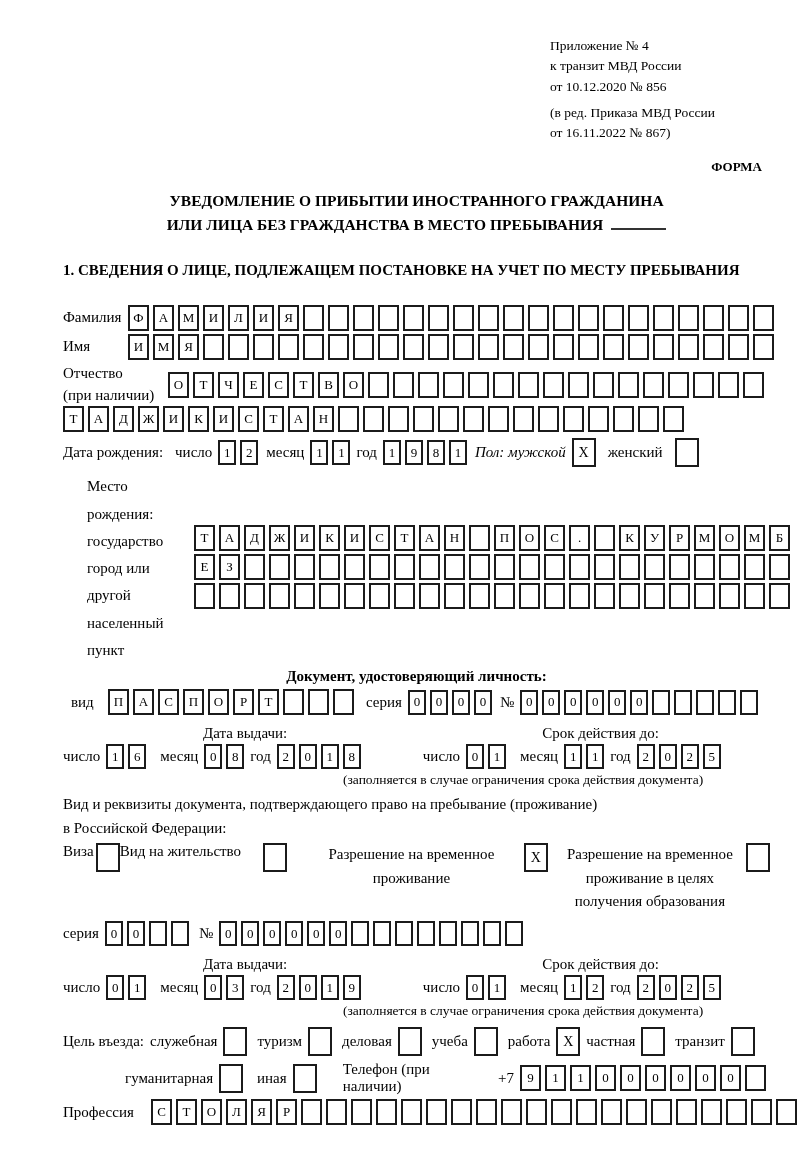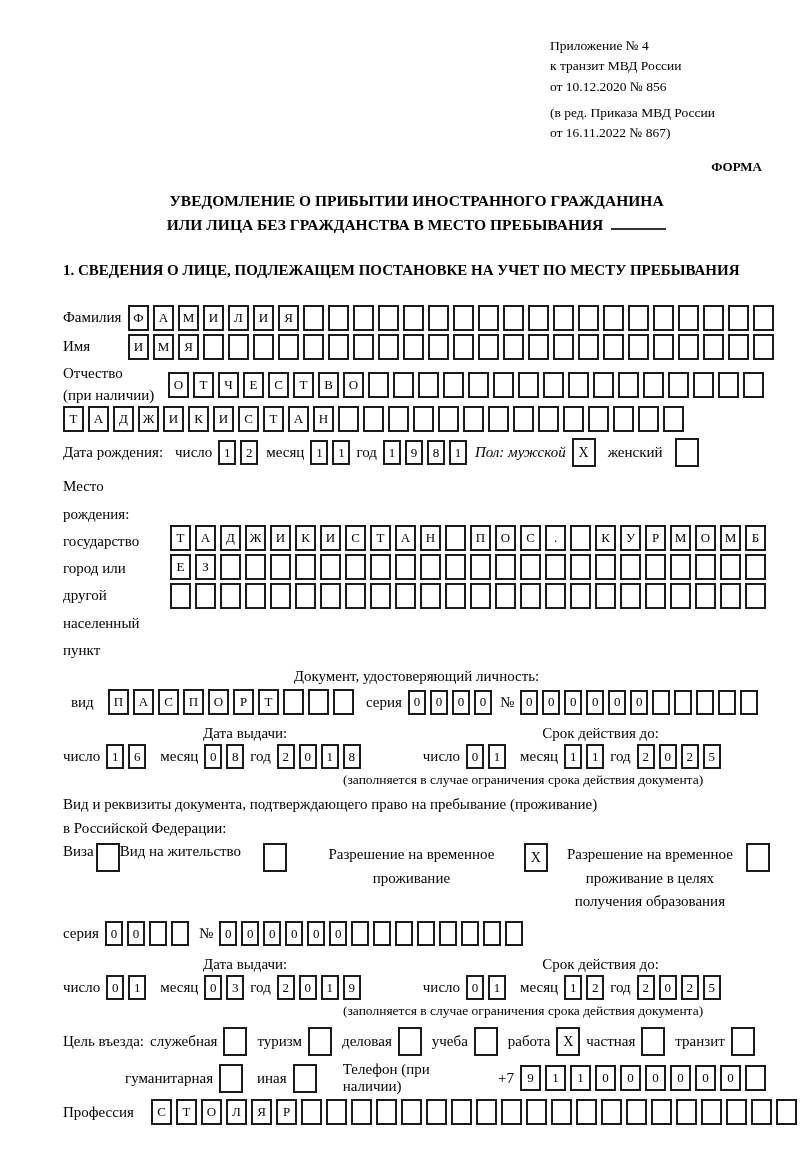--- a/index.html
+++ b/index.html
@@ -17,21 +17,21 @@
   .lbl{font-size:15px;flex:0 0 auto;}
   .lblcol{font-size:15px;line-height:1.45;flex:0 0 auto;}
   .cells{display:flex;flex-wrap:nowrap;}
   .cell{width:17px;height:22px;border:2px solid #1b1b1b;margin-right:4px;flex:0 0 auto;
         display:flex;align-items:center;justify-content:center;
         font-size:13px;font-family:"Liberation Serif",serif;}
   .num .cell{width:14px;height:21px;margin-right:4px;font-size:13px;}
   .cb{width:20px;height:25px;border:2px solid #1b1b1b;display:inline-flex;flex:0 0 auto;
       align-items:center;justify-content:center;font-size:14px;font-family:"Liberation Serif",serif;}
   .cgrid .cells{margin-bottom:3px;}
-  .cheading{text-align:center;font-weight:normal;font-size:15px;margin-top:4px;}
+  .cheading{text-align:center;font-weight:bold;font-size:15px;margin-top:4px;}
   .two-labels{display:flex;font-size:15px;margin-top:10px;}
   .note{font-size:13.5px;margin-top:3px;}
   .optblock{font-size:15px;text-align:center;line-height:1.55;}
   .word{font-size:15px;margin:0 6px 0 0;}
   .dgroup{display:flex;align-items:center;}
 </style>
 </head>
 <body>
 
 <div class="page">
@@ -197,21 +197,21 @@
         <span class="cell">9</span>
         <span class="cell">8</span>
         <span class="cell">1</span>
       </span>
     <span class="word" style="margin-left:4px;font-style:italic;">Пол: мужской</span>
     <span class="cb">X</span>
     <span class="word" style="margin-left:12px;">женский</span>
     <span class="cb" style="margin-left:6px;"></span>
   </div>
 
-  <div class="band" style="margin-top:6px;">
+  <div class="band" style="margin-top:6px;margin-left:24px;">
     <div class="lblcol" style="width:107px;line-height:1.82;">
       <div>Место рождения:</div>
       <div>государство</div>
       <div>город или другой</div>
       <div>населенный пункт</div>
     </div>
     <div class="cgrid">
       <div class="cells">
           <span class="cell">Т</span>
           <span class="cell">А</span>

